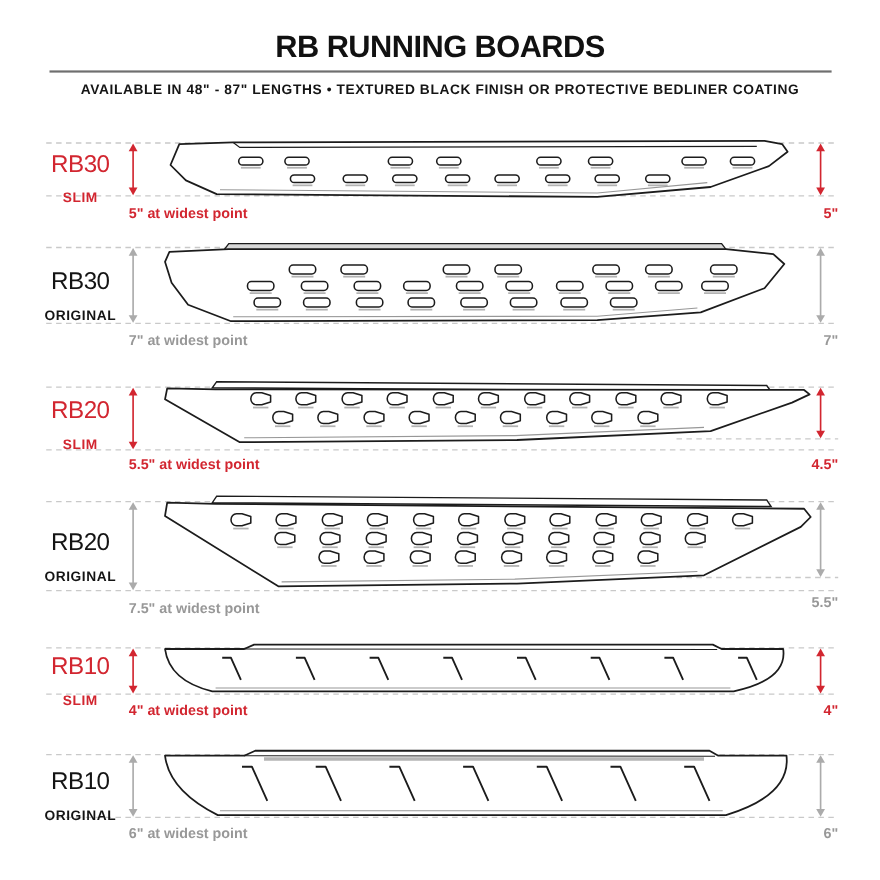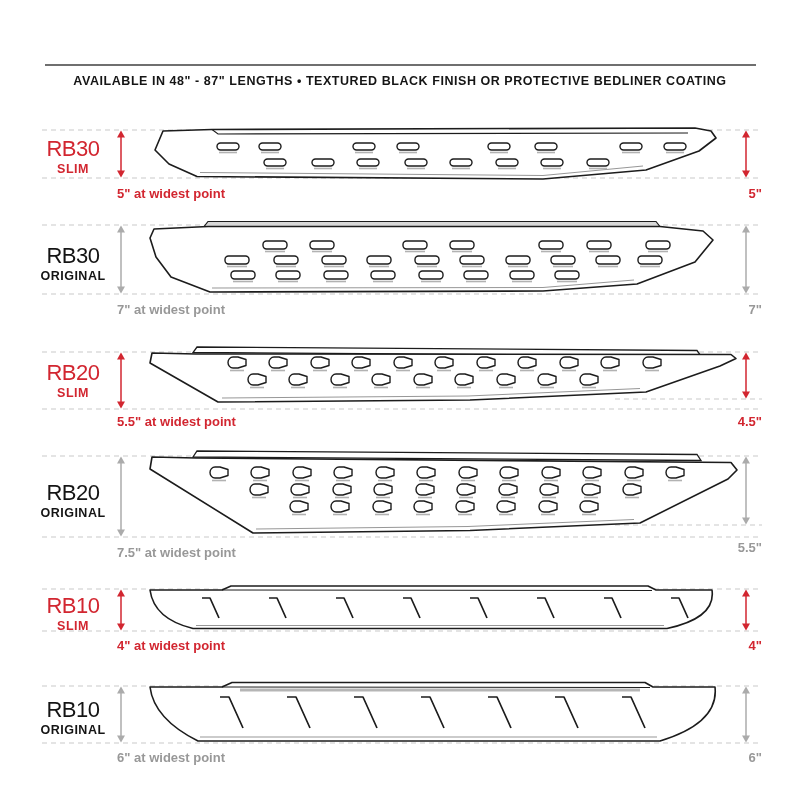--- a/index.html
+++ b/index.html
@@ -9,37 +9,38 @@
   .title{position:absolute;top:27px;left:0;width:800px;text-align:center;
          font-size:28px;font-weight:700;letter-spacing:-.5px;color:#111;}
   .title-rule{position:absolute;top:64px;left:45px;width:711px;height:2px;background:#6f6f6f;}
   .subtitle{position:absolute;top:74px;left:0;width:800px;text-align:center;
             font-size:12.5px;font-weight:700;letter-spacing:.55px;color:#151515;}
   
   #gfx{position:absolute;top:0;left:0;}
   
   .model-label{position:absolute;left:10px;width:126px;text-align:center;line-height:1;}
   .model-label .model{font-size:22px;font-weight:400;letter-spacing:-.5px;}
-  .model-label .variant{font-size:12.5px;font-weight:700;letter-spacing:.5px;margin-top:3px;}
+  .model-label .variant{font-size:12.5px;font-weight:700;letter-spacing:.5px;margin-top:14px;}
   .red .model,.red .variant{color:#d22630;}
   .blk .model,.blk .variant{color:#141414;}
   
   .note{position:absolute;left:117px;font-size:13px;font-weight:700;letter-spacing:0;}
   .dim-r{position:absolute;right:38px;font-size:13px;font-weight:700;text-align:right;}
   .c-red{color:#d22630;}
   .c-gray{color:#989898;}
   .t1{top:138px}.t2{top:245px}.t3{top:362px}.t4{top:482px}.t5{top:595px}.t6{top:699px}
   .n1{top:186px}.n2{top:302px}.n3{top:414px}.n4{top:545px}.n5{top:638px}.n6{top:750px}
   .r1{top:186px}.r2{top:302px}.r3{top:414px}.r4{top:540px}.r5{top:638px}.r6{top:750px}
 </style>
 </head>
 <body>
 
 <div id="page">
 
+  <div class="title">RB RUNNING BOARDS</div>
   <div class="title-rule"></div>
   <div class="subtitle">AVAILABLE IN 48" - 87" LENGTHS   •   TEXTURED BLACK FINISH OR PROTECTIVE BEDLINER COATING</div>
 
   <svg id="gfx" width="800" height="800" viewBox="0 0 800 800">
 
     <g id="g-s1">
         <line x1="42" y1="178" x2="762" y2="178" stroke="#c9c9c9" stroke-width="1.2" stroke-dasharray="5 4"></line>
         <line x1="42" y1="130" x2="762" y2="130" stroke="#c9c9c9" stroke-width="1.2" stroke-dasharray="5 4"></line>
       <path d="M163,131 L212,129.5 L695,128 L711,131 L716,138 L699,151 L646,170 L543,179 L197,176.5 L169,164 L155,150 Z" fill="#fff" stroke="#1c1c1c" stroke-width="1.6" stroke-linejoin="round"></path>
       <path d="M212,129.5 L218,134 L688,133" fill="none" stroke="#1c1c1c" stroke-width="1.1"></path>

